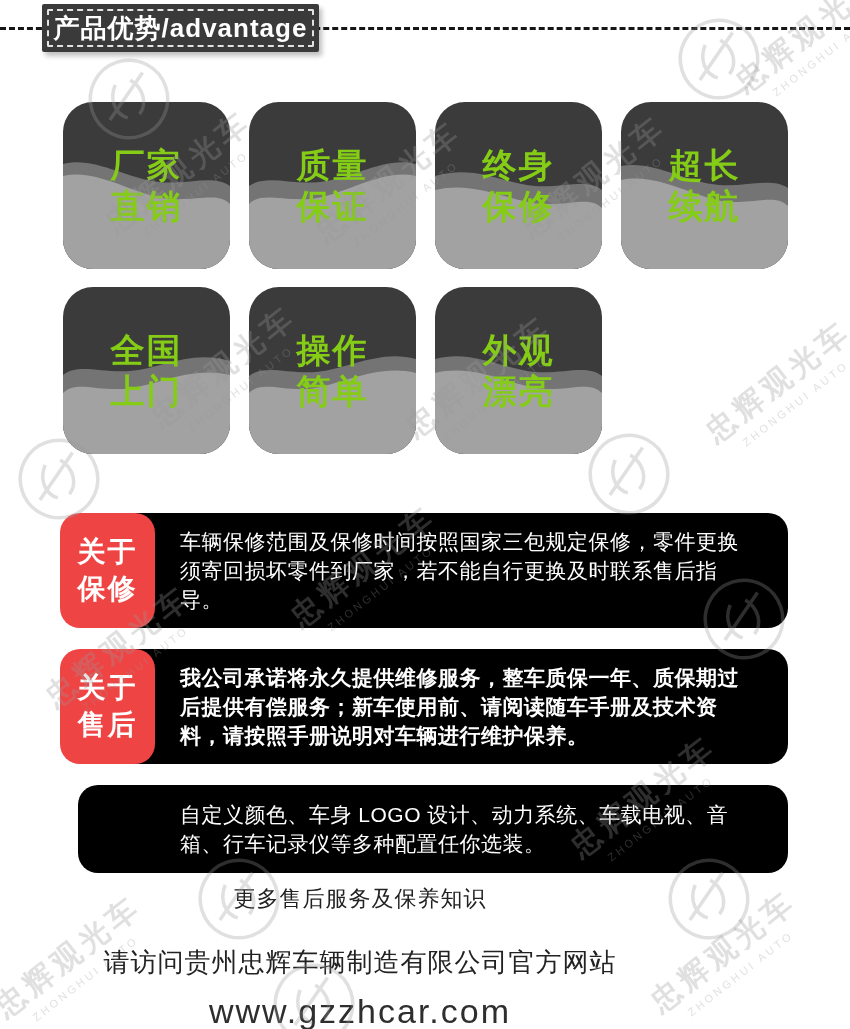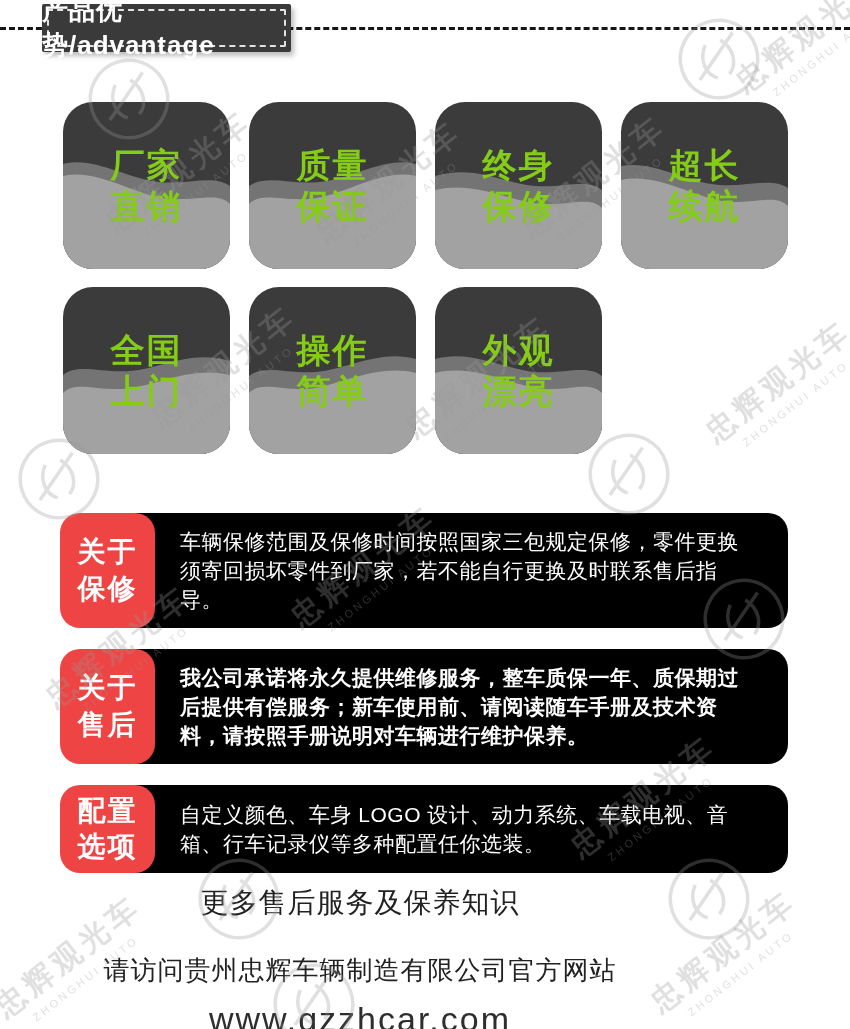--- a/index.html
+++ b/index.html
@@ -9,21 +9,21 @@
     position:relative; width:850px; height:1029px;
     background:#ffffff; overflow:hidden; margin:0 auto;
   }
 
   
   .dashed-line {
     position:absolute; left:0; top:27px; width:850px; height:0;
     border-top:3px dashed #161616;
   }
   .badge {
-    position:absolute; left:42px; top:4px; width:249px; height:48px;
+    position:absolute; left:42px; top:4px; width:277px; height:48px;
     background:#3a3a3a; border-radius:2px;
     display:flex; align-items:center; justify-content:center;
     box-shadow:3px 4px 5px rgba(0,0,0,0.25);
   }
   .badge-inner {
     position:absolute; inset:5px; border:2px dashed #e2e2e2; border-radius:2px;
   }
   .badge-text {
     position:relative; color:#fff; font-size:26px; font-weight:bold; letter-spacing:1px;
   }
@@ -66,21 +66,21 @@
     color:#fff; font-size:28px; font-weight:bold; line-height:1.3; letter-spacing:2px;
   }
   .sec-1 .section-body { min-height:93px; }
   .sec-2 .section-body { min-height:97px;font-weight:bold; }
   .sec-3 .section-body { min-height:88px; margin-bottom:0; }
 
   
   .footer {
     position:absolute; left:60px; top:884px; width:600px; text-align:center; color:#222;
   }
-  .footer-line1 { font-size:28px; letter-spacing:1px; }
+  .footer-line1 { font-size:22px; letter-spacing:1px; }
   .footer-line2 { font-size:26px; letter-spacing:1px; margin-top:31px; }
   .footer-url   { font-size:34px; font-weight:300; letter-spacing:2px; margin-top:12px; color:#2e2e2e; }
 
   
   .watermark-layer {
     position:absolute; inset:0; overflow:hidden; pointer-events:none;
     color:rgba(152,152,152,0.30); z-index:40;
   }
   .wm { position:absolute; }
   .wm-text {
@@ -204,24 +204,20 @@
       <div class="section-label">
         <span>关于</span>
         <span>售后</span>
       </div>
     </div>
 
     <div class="section sec-3">
       <div class="section-body">
         <p class="section-text">自定义颜色、车身 LOGO 设计、动力系统、车载电视、音箱、行车记录仪等多种配置任你选装。</p>
       </div>
-      <div class="section-label">
-        <span>配置</span>
-        <span>选项</span>
-      </div>
     </div>
 
   </div>
 
   <div class="footer">
     <div class="footer-line1">更多售后服务及保养知识</div>
     <div class="footer-line2">请访问贵州忠辉车辆制造有限公司官方网站</div>
     <div class="footer-url">www.gzzhcar.com</div>
   </div>
 

